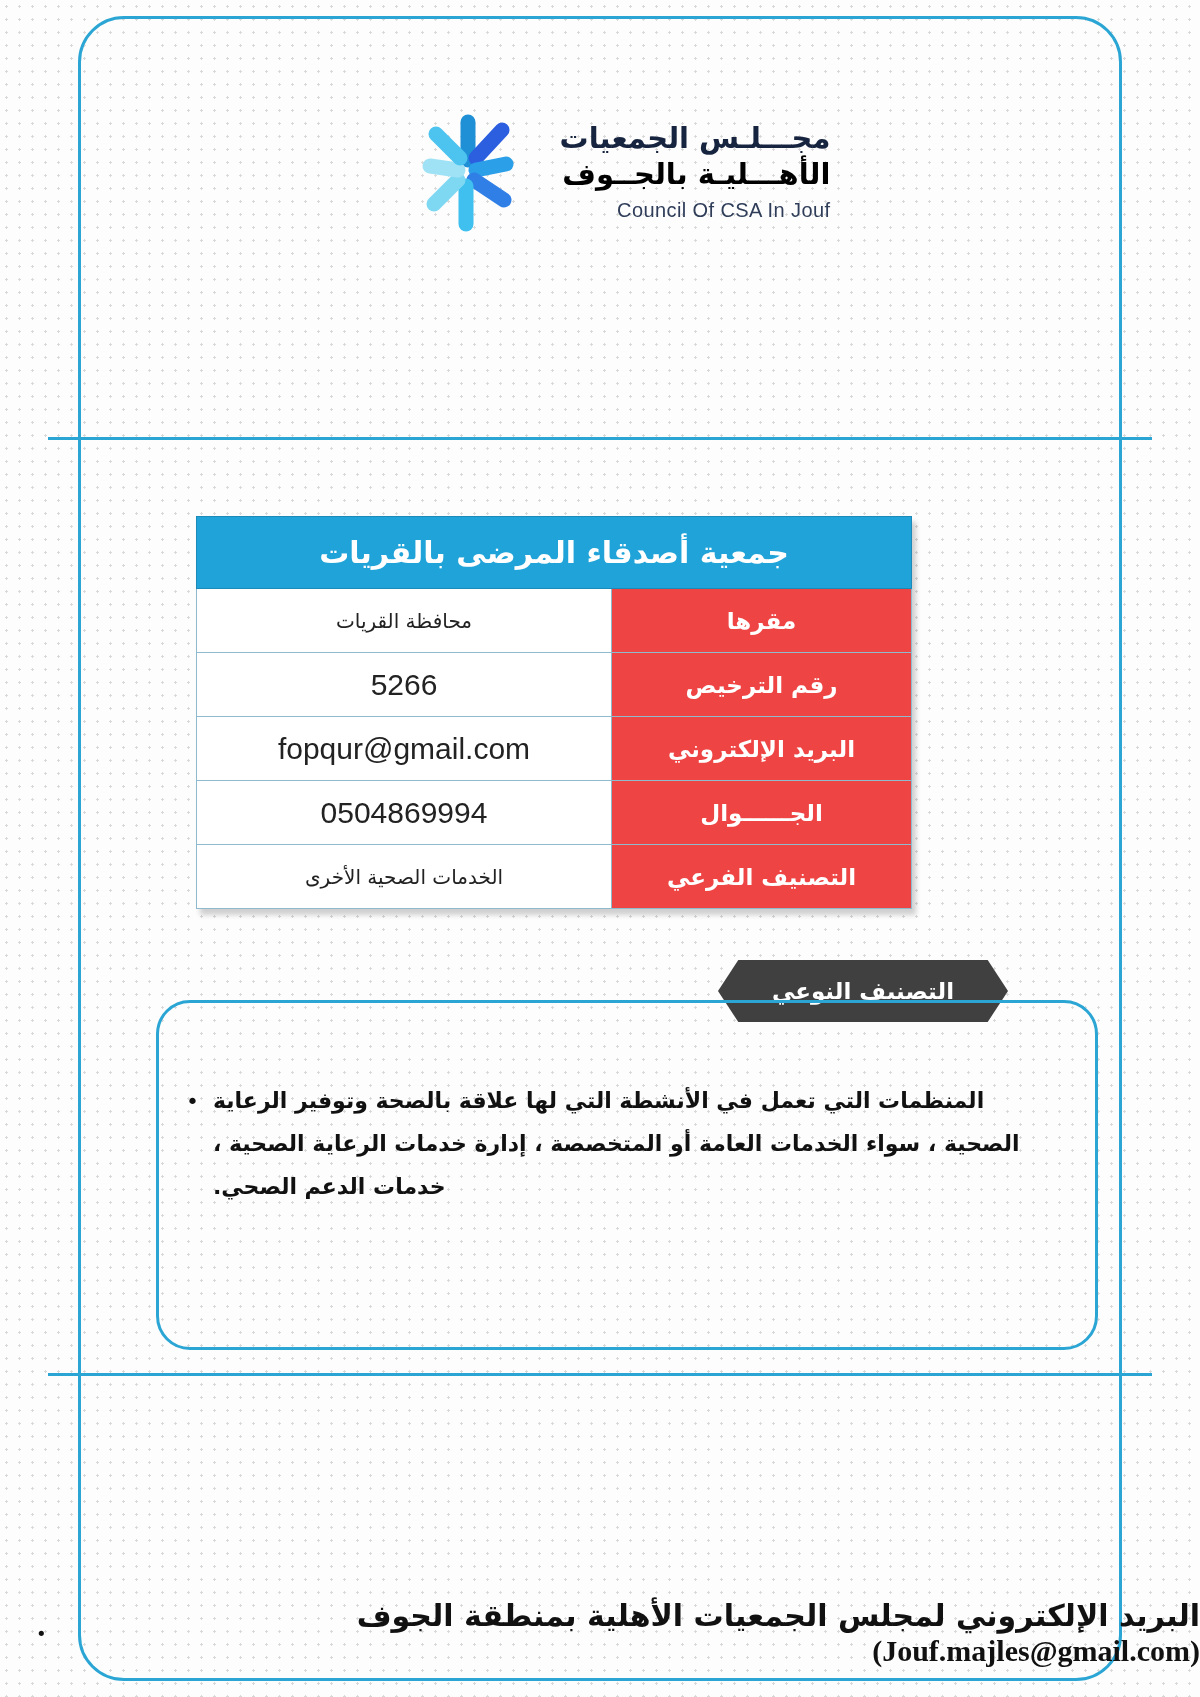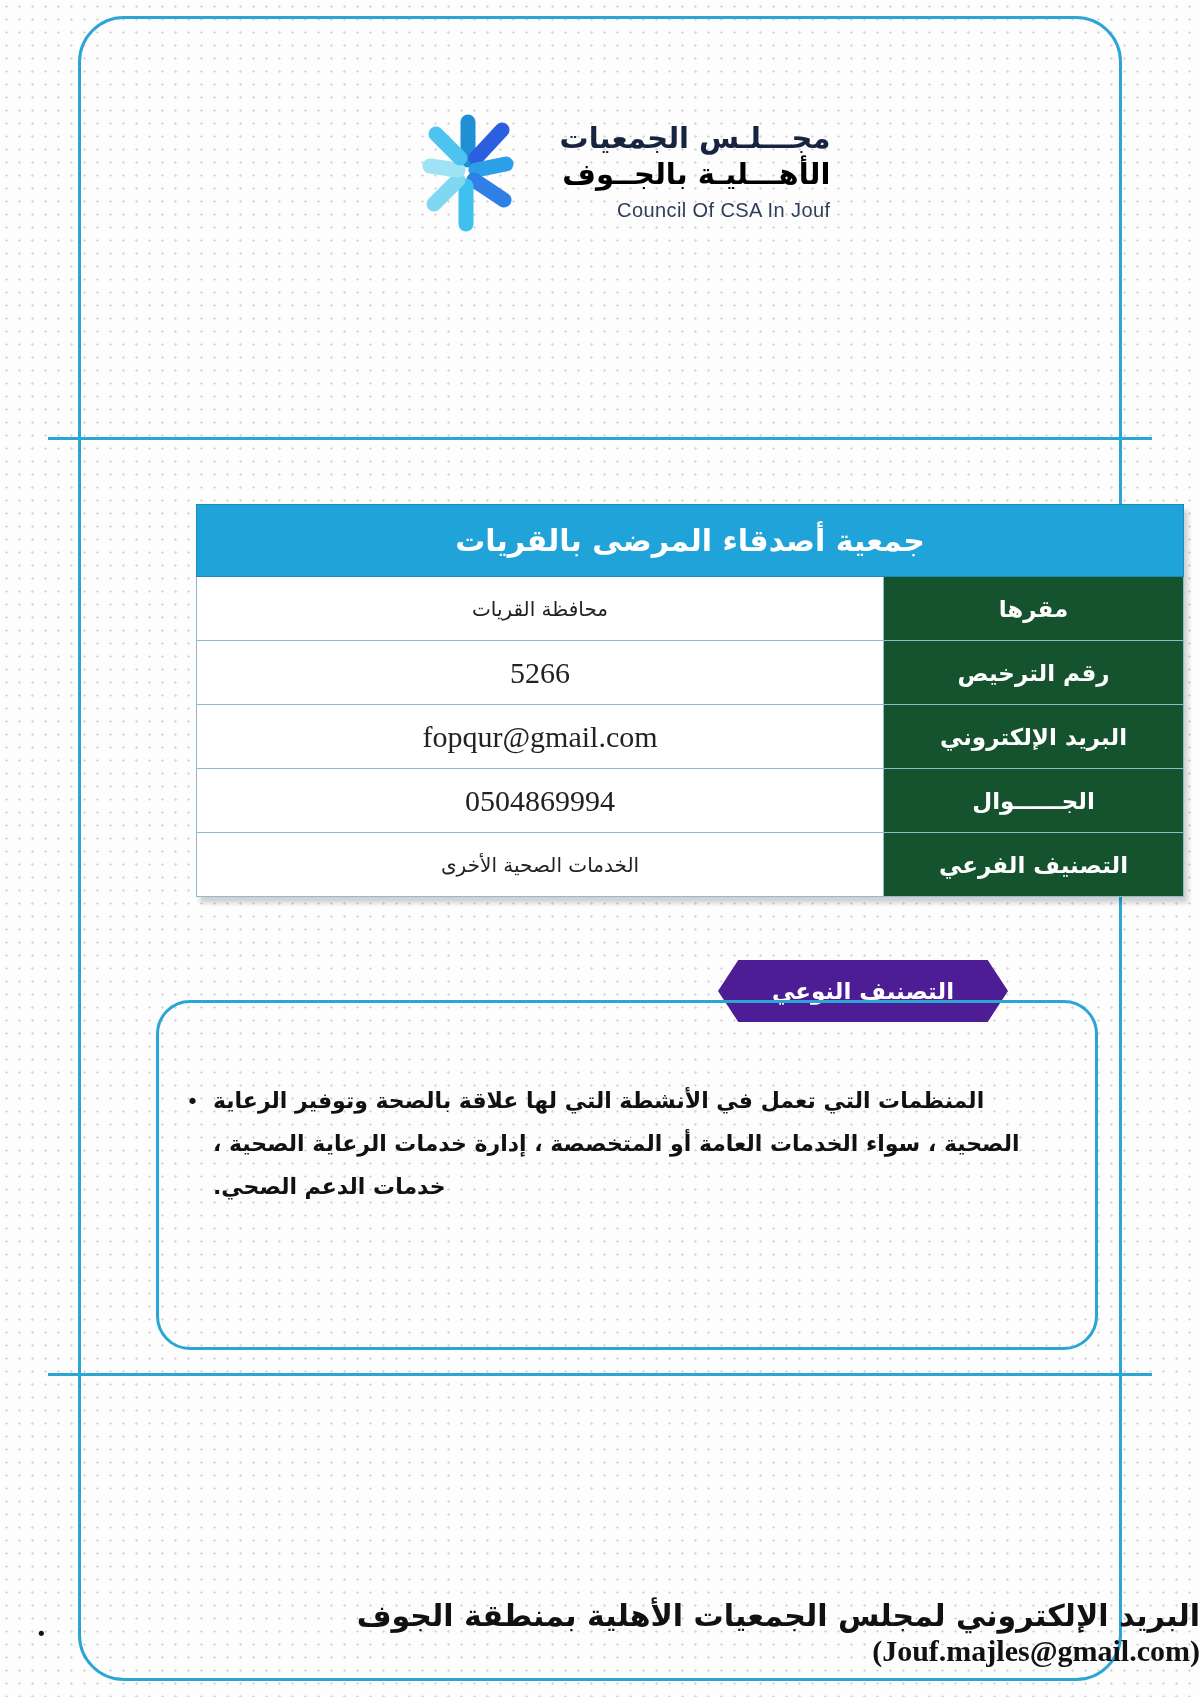--- a/index.html
+++ b/index.html
@@ -86,66 +86,66 @@
     color:#ffffff;
     font-size:35px;
     font-weight:bold;
     text-shadow:1px 1px 2px rgba(0,0,0,.45);
     white-space:nowrap;
   }
 
   
   .info-table{
     position:absolute;
-    left:160px; top:504px;
-    width:988px;
+    left:160px; top:516px;
+    width:716px;
     border-collapse:collapse;
     box-shadow:4px 6px 5px rgba(0,0,0,.18);
   }
   .info-table td{
     border:1px solid #8fb9cc;
     height:64px;
     padding:4px 18px;
   }
   .tbl-title td{
     background:#20a3d8;
     color:#ffffff;
     font-size:30px;
     font-weight:bold;
     text-align:center;
     height:72px;
     border:1px solid #1b8ab8;
   }
   .lbl{
     width:300px;
-    background:#14532d;
+    background:#ef4444;
     color:#ffffff;
     font-weight:bold;
     font-size:23px;
     text-align:center;
     border:1px solid #1b8ab8;
   }
   .val{
     background:#ffffff;
     color:#222;
     font-size:20px;
     text-align:center;
   }
   .val.latin{
-    font-family:Liberation Serif, serif;
+    font-family:Liberation Sans, sans-serif;
     font-size:30px;
     direction:ltr;
   }
 
   
   .hex{
     position:absolute;
     left:682px; top:960px;
     width:290px; height:62px;
-    background:#4c1d95;
+    background:#404040;
     clip-path:polygon(7% 0, 93% 0, 100% 50%, 93% 100%, 7% 100%, 0 50%);
     display:flex; align-items:center; justify-content:center;
   }
   .hex span{
     color:#ffffff; font-weight:bold; font-size:23px;
   }
 
   
   .desc-box{
     position:absolute;

